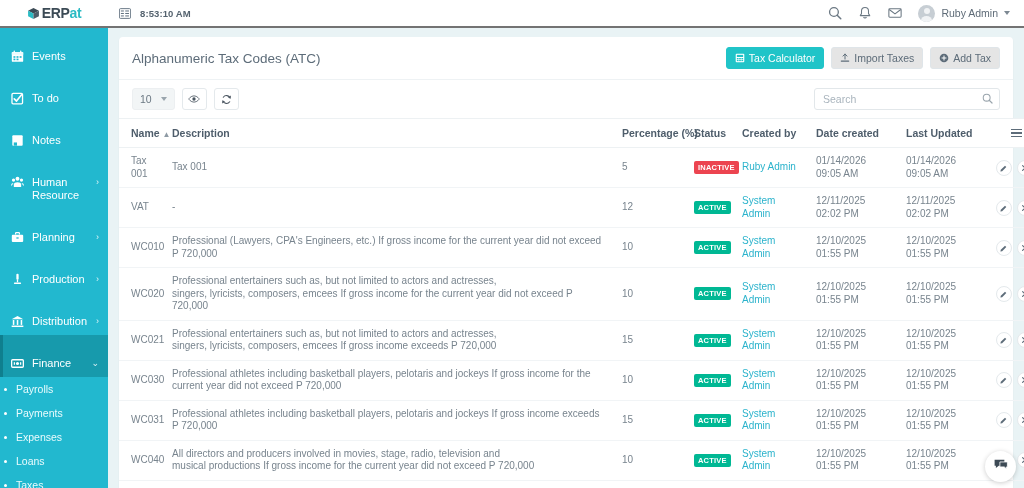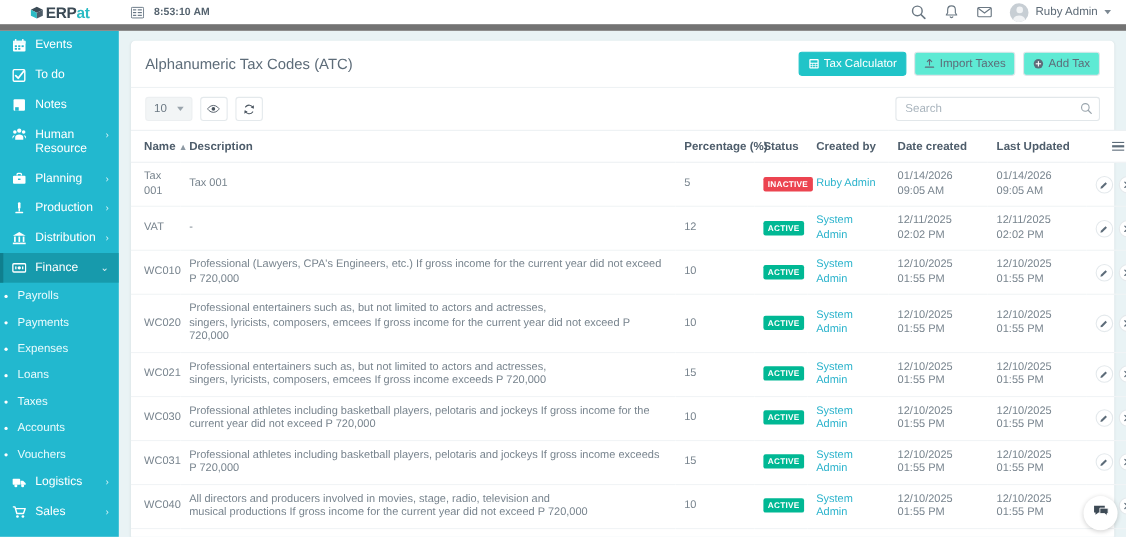--- a/index.html
+++ b/index.html
@@ -9,21 +9,21 @@
     font-family: "Liberation Sans", sans-serif;
     background: #e9f3f5;
     font-size: 12px;
     color: #5b6b7a;
   }
 
   
   .topbar {
     position: absolute; top: 0; left: 0; width: 1024px; height: 28px;
     background: #ffffff;
-    border-bottom: 6px solid #737373;
+    border-bottom: 2px solid #737373;
     display: flex; align-items: center;
     z-index: 40;
   }
   .logo-box {
     width: 108px; height: 28px;
     display: flex; align-items: center; justify-content: center;
     gap: 2px;
   }
   .logo-cube { width: 13px; height: 13px; position: relative; }
   .logo-text { font-size: 14px; font-weight: bold; letter-spacing: -0.3px; }
@@ -60,21 +60,21 @@
 
   
   .sidebar {
     position: absolute; top: 28px; left: 0; width: 108px; height: 460px;
     background: #22b8cf;
     overflow: hidden;
     z-index: 30;
   }
   .nav-item {
     display: flex; align-items: flex-start; gap: 8px;
-    padding: 7px 9px 7px 11px;
+    padding: 22px 9px 7px 11px;
     color: #ffffff; font-size: 11px; cursor: pointer;
     position: relative; line-height: 13px;
   }
   .nav-item.active { background: #179aac; }
   .nav-item.active::before {
     content: ""; position: absolute; left: 0; top: 0; bottom: 0;
     width: 3px; background: #0f7f8e;
   }
   .nav-ico { width: 13px; min-width: 13px; height: 13px; display: block; margin-top: 0px; }
   .nav-label { flex: 1; }
@@ -103,21 +103,21 @@
   }
   .card-head {
     display: flex; align-items: center;
     padding: 10px 13px 10px 13px;
     border-bottom: 1px solid #eef2f4;
   }
   .card-title { font-size: 13.5px; color: #5d6c79; font-weight: normal; }
   .head-actions { margin-left: auto; display: flex; gap: 7px; }
   .btn {
     display: inline-flex; align-items: center; gap: 4px;
-    border: 1px solid #dfe5e9; background: #5eead4; color: #5d6c79;
+    border: 1px solid #dfe5e9; background: #e5e5e5; color: #5d6c79;
     border-radius: 3px; padding: 4px 8px; font-size: 10.5px;
     cursor: pointer; white-space: nowrap; line-height: 12px;
   }
   .btn.primary { background: #20c4c8; border-color: #20c4c8; color: #ffffff; }
   .btn-ico { width: 10px; height: 10px; display: inline-block; }
 
   .toolbar {
     display: flex; align-items: center;
     padding: 8px 13px;
   }

